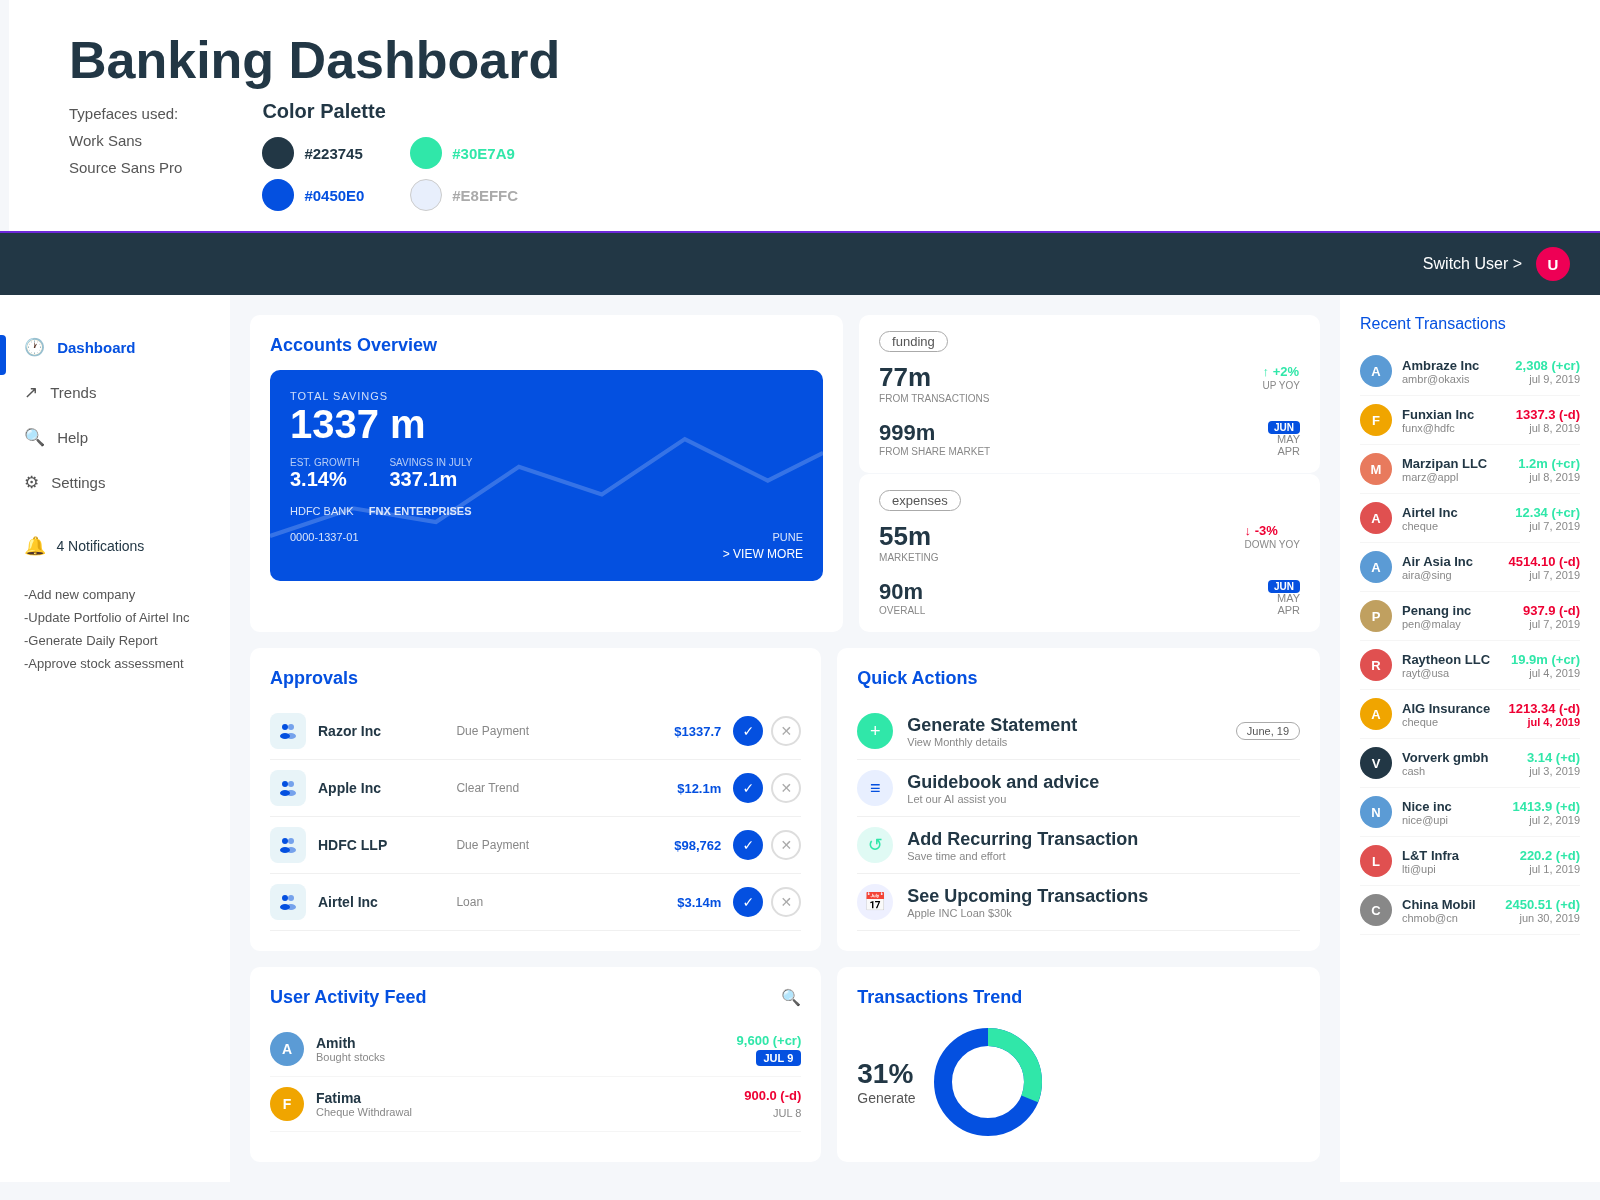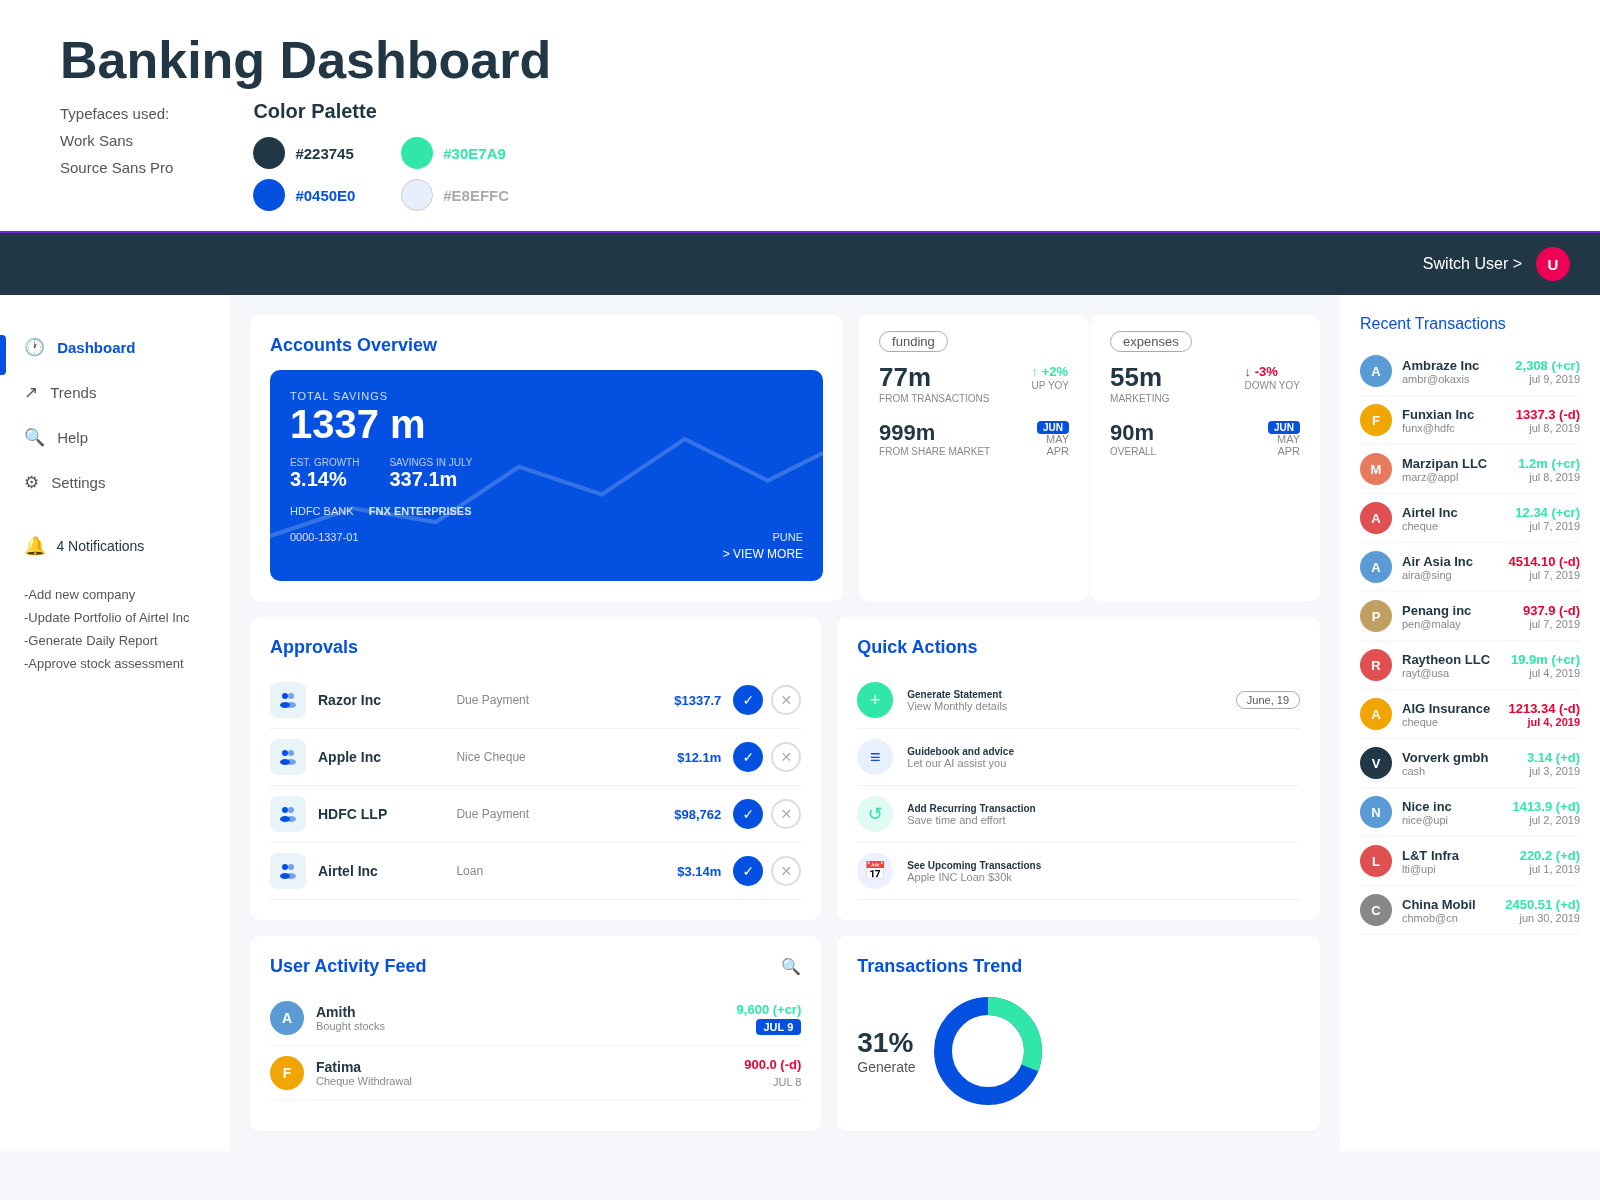--- a/index.html
+++ b/index.html
@@ -1,20 +1,21 @@
 <!DOCTYPE html>
 <html><head>
   <meta charset="utf-8">
   <style>
     * { box-sizing: border-box; margin: 0; padding: 0; }
     body { font-family: 'Segoe UI', sans-serif; background: #f5f7fa; color: #223745; }
 
     .top-section {
       background: #fff;
       padding: 30px 60px 20px 60px;
+      margin-left: 9px;
     }
     .top-section h1 {
       font-size: 52px;
       font-weight: 700;
       color: #223745;
       margin-bottom: 10px;
     }
     .top-meta { display: flex; gap: 80px; align-items: flex-start; }
     .typefaces { font-size: 15px; color: #555; line-height: 1.8; }
     .typefaces span { display: block; }
@@ -120,21 +121,21 @@
     .account-total-label { font-size: 11px; text-transform: uppercase; letter-spacing: 1px; opacity: 0.8; }
     .account-total-val { font-size: 40px; font-weight: 700; }
     .account-sub-row { display: flex; gap: 30px; margin-top: 10px; }
     .account-sub { }
     .account-sub-label { font-size: 10px; opacity: 0.7; text-transform: uppercase; }
     .account-sub-val { font-size: 20px; font-weight: 700; }
     .account-footer { display: flex; justify-content: space-between; margin-top: 14px; font-size: 11px; opacity: 0.85; }
     .view-more { color: #fff; text-align: right; font-size: 12px; margin-top: 4px; cursor: pointer; }
 
     
-    .funding-expenses { display: flex; flex-direction: row; gap: 1px; flex: 1; }
+    .funding-expenses { display: flex; flex-direction: column; gap: 1px; flex: 1; }
     .fe-card {
       background: #fff;
       border-radius: 10px;
       padding: 16px 20px;
       flex: 1;
     }
     .fe-header { display: flex; align-items: center; justify-content: space-between; margin-bottom: 10px; }
     .fe-badge {
       border: 1px solid #aaa;
       border-radius: 20px;
@@ -215,21 +216,21 @@
       width: 36px; height: 36px;
       border-radius: 50%;
       display: flex; align-items: center; justify-content: center;
       font-size: 18px;
       flex-shrink: 0;
     }
     .qa-icon-green { background: #30E7A9; color: #fff; }
     .qa-icon-blue { background: #e8efff; color: #0450E0; }
     .qa-icon-teal { background: #e0faf4; color: #30E7A9; }
     .qa-icon-indigo { background: #eef0ff; color: #5060d0; }
-    .qa-text-main { font-size: 10px; font-weight: 600; color: #223745; }
+    .qa-text-main { font-size: 18px; font-weight: 600; color: #223745; }
     .qa-text-sub { font-size: 11px; color: #888; }
     .qa-badge {
       margin-left: auto;
       border: 1px solid #aaa;
       border-radius: 20px;
       padding: 2px 10px;
       font-size: 11px;
       color: #555;
     }
 
@@ -528,21 +529,21 @@
                 <div class="approval-row">
     <div class="approval-icon">
       <svg width="20" height="20" viewBox="0 0 20 20">
         <circle cx="7" cy="6" r="3" fill="#0450E0"></circle>
         <circle cx="13" cy="6" r="3" fill="#0450E0" opacity="0.5"></circle>
         <ellipse cx="7" cy="15" rx="5" ry="3" fill="#0450E0"></ellipse>
         <ellipse cx="13" cy="15" rx="5" ry="3" fill="#0450E0" opacity="0.5"></ellipse>
       </svg>
     </div>
     <span class="approval-name">Apple Inc</span>
-    <span class="approval-type">Nice Cheque</span>
+    <span class="approval-type">Clear Trend</span>
     <span class="approval-amount">$12.1m</span>
     <div class="approval-actions">
       <button class="approval-btn-check">✓</button>
       <button class="approval-btn-x">✕</button>
     </div>
   </div>
                 <div class="approval-row">
     <div class="approval-icon">
       <svg width="20" height="20" viewBox="0 0 20 20">
         <circle cx="7" cy="6" r="3" fill="#0450E0"></circle>

